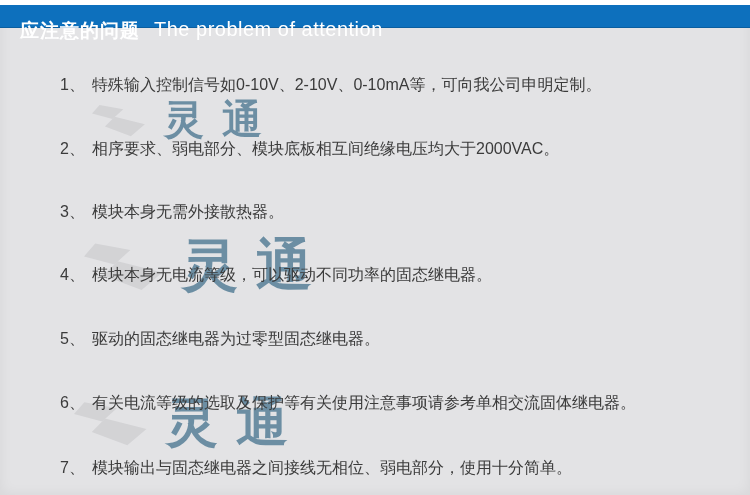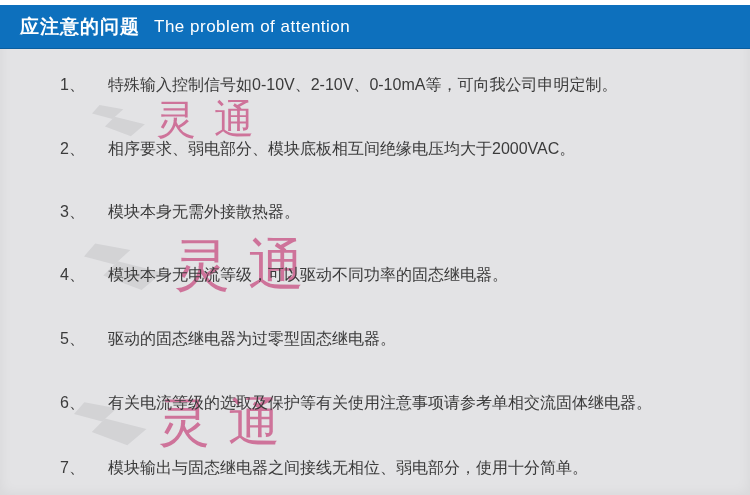--- a/index.html
+++ b/index.html
@@ -18,37 +18,37 @@
   
   .top-strip {
     position: absolute;
     top: 0; left: 0; right: 0;
     height: 5px;
     background: #ffffff;
   }
   .header-bar {
     position: absolute;
     top: 5px; left: 0; right: 0;
-    height: 44px;
+    height: 23px;
     background: #0d70bd;
     border-bottom: 1px solid #0a5e9f;
     display: flex;
-    align-items: center;
+    align-items: flex-start;
     color: #ffffff;
     box-sizing: border-box;
-    padding: 0 16px 0 20px;
+    padding: 13px 16px 0 20px;
   }
   .header-title-zh {
     font-size: 19px;
     font-weight: bold;
     letter-spacing: 1px;
     white-space: nowrap;
   }
   .header-title-en {
-    font-size: 17px;
+    font-size: 20px;
     font-weight: normal;
     margin-left: 14px;
     letter-spacing: 0.5px;
     white-space: nowrap;
   }
   .header-company {
     margin-left: auto;
     font-size: 15px;
     letter-spacing: 1px;
     white-space: nowrap;
@@ -58,25 +58,25 @@
     position: absolute;
     display: flex;
     align-items: center;
     pointer-events: none;
     user-select: none;
     opacity: 0.55;
   }
   .wm-logo { display: block; }
   .wm-logo polygon { fill: #c6c6c9; }
   .wm-text {
-    color: #be185d;
+    color: #0c4a6e;
     letter-spacing: 18px;
     white-space: nowrap;
-    margin-left: 10px;
-    font-weight: normal;
+    margin-left: 18px;
+    font-weight: bold;
   }
   .wm-a { left: 92px;  top: 92px; }
   .wm-a .wm-text { font-size: 40px; }
   .wm-b { left: 84px;  top: 228px; }
   .wm-b .wm-text { font-size: 56px; }
   .wm-c { left: 74px;  top: 388px; }
   .wm-c .wm-text { font-size: 52px; }
   
   .notice-item {
     position: absolute;
@@ -84,21 +84,21 @@
     right: 20px;
     display: flex;
     color: #3b3b3b;
     font-size: 16px;
     line-height: 21px;
   }
   .item-number {
     flex: 0 0 32px;
     white-space: nowrap;
   }
-  .item-text { flex: 1; margin-left: 16px; }
+  .item-text { flex: 1; }
   .row-0 { top: 74px; }
   .row-1 { top: 138px; }
   .row-2 { top: 201px; }
   .row-3 { top: 264px; }
   .row-4 { top: 328px; }
   .row-5 { top: 392px; }
   .row-6 { top: 457px; }
 </style>
 </head>
 <body>

